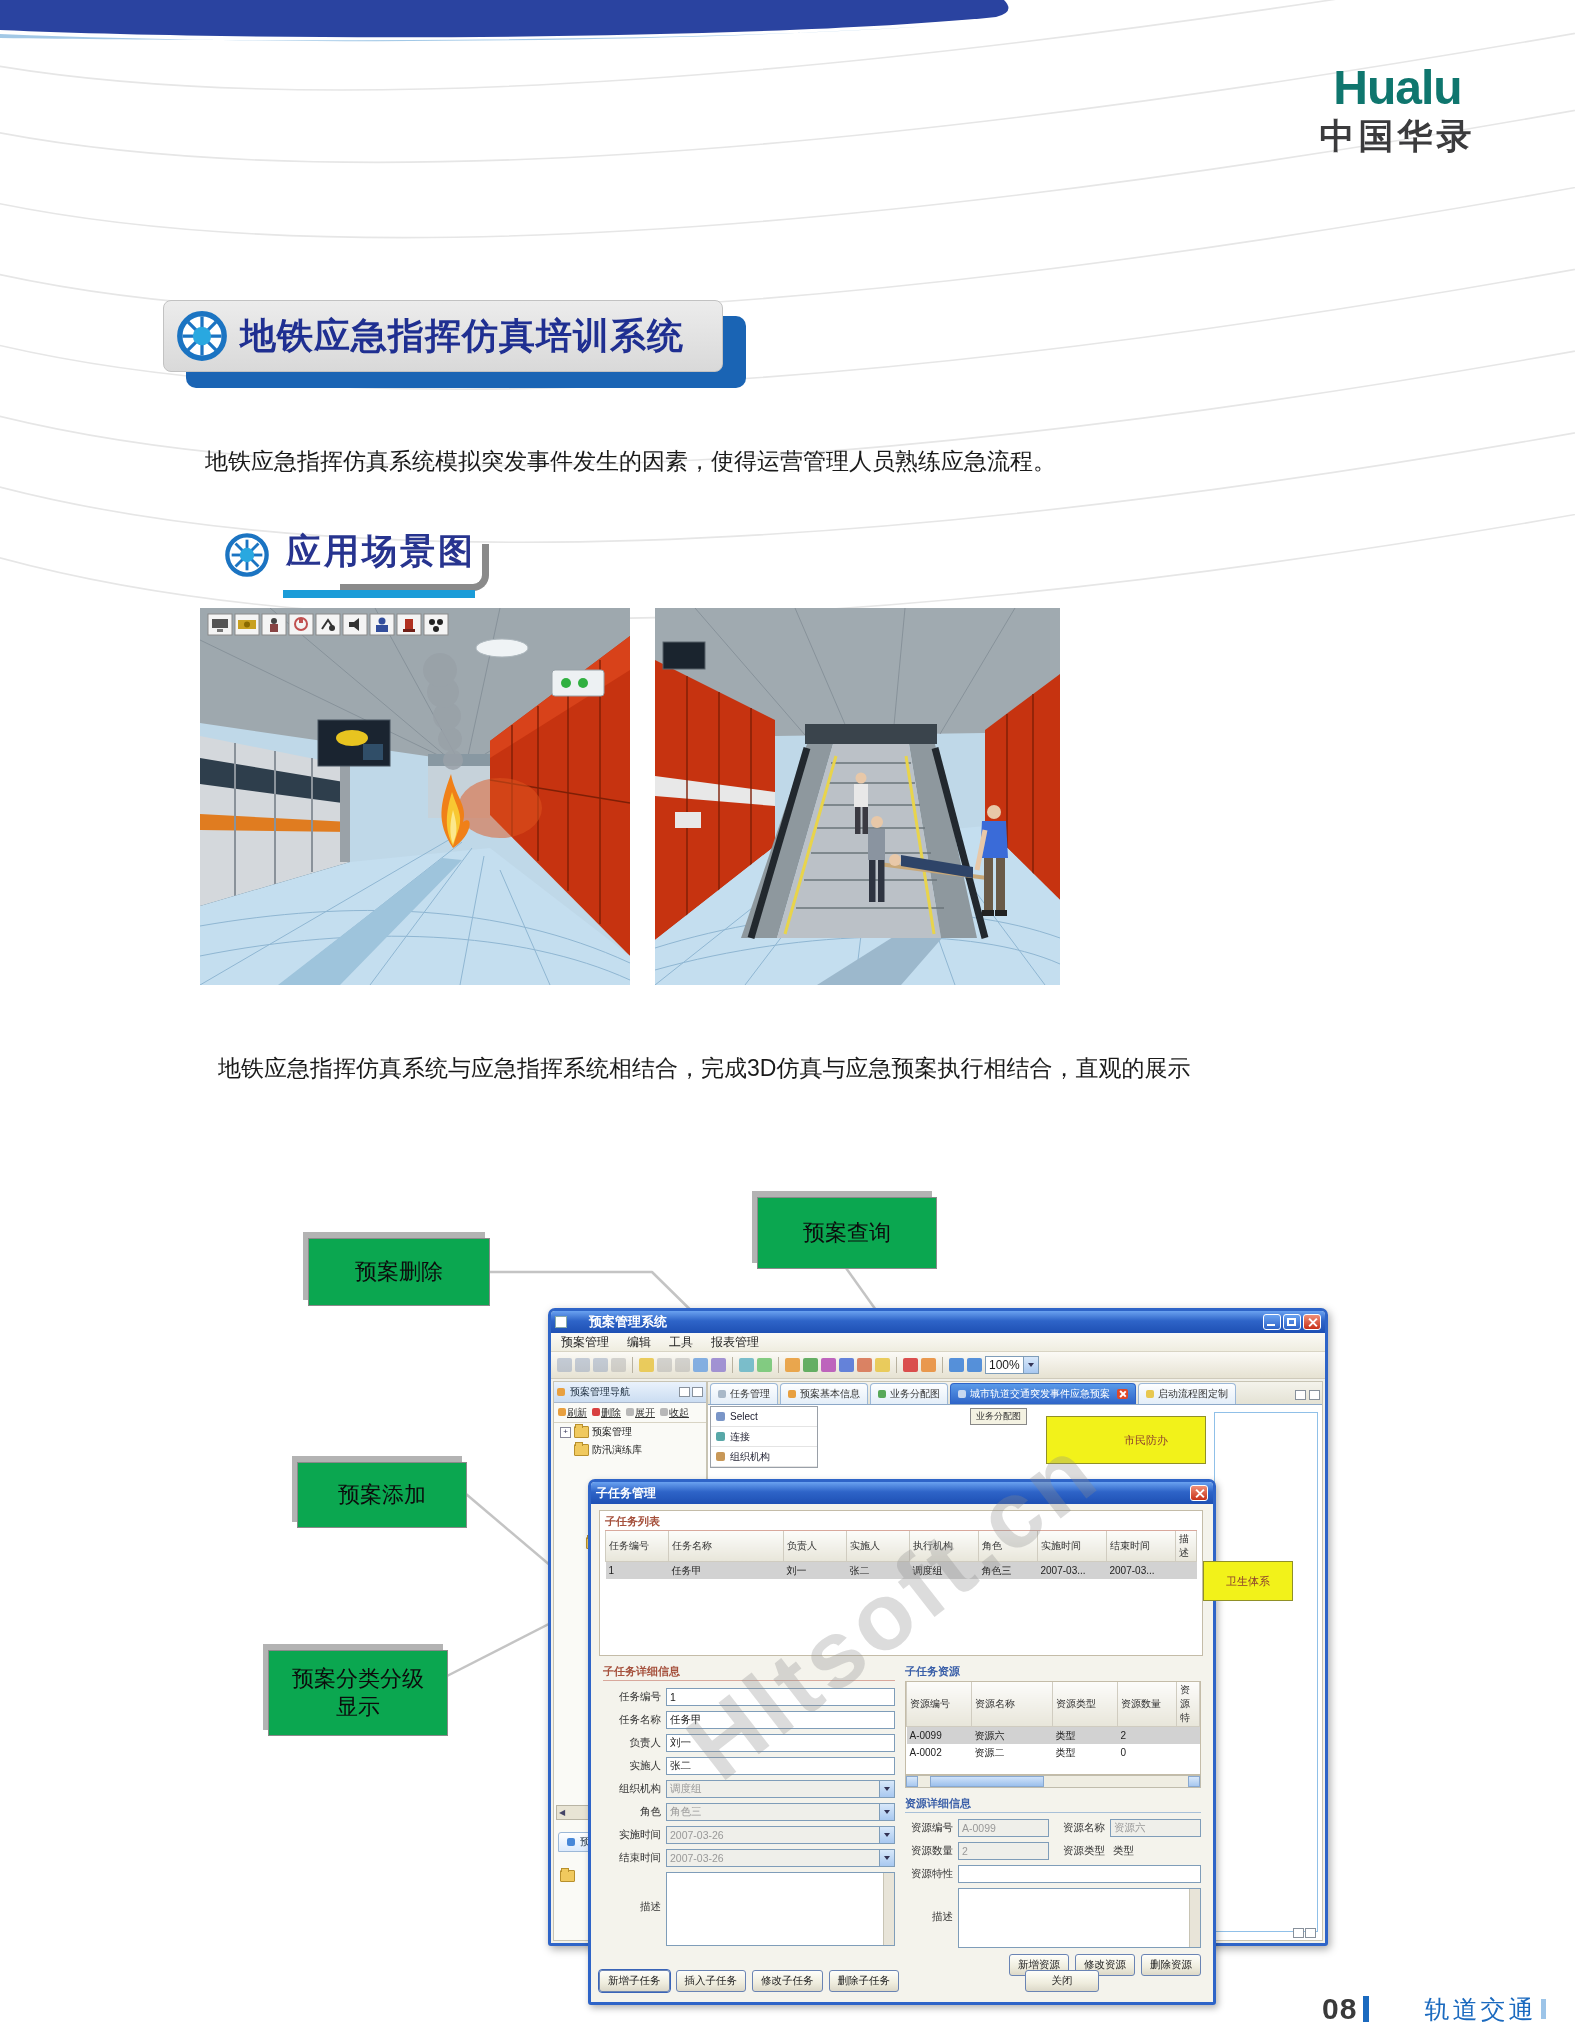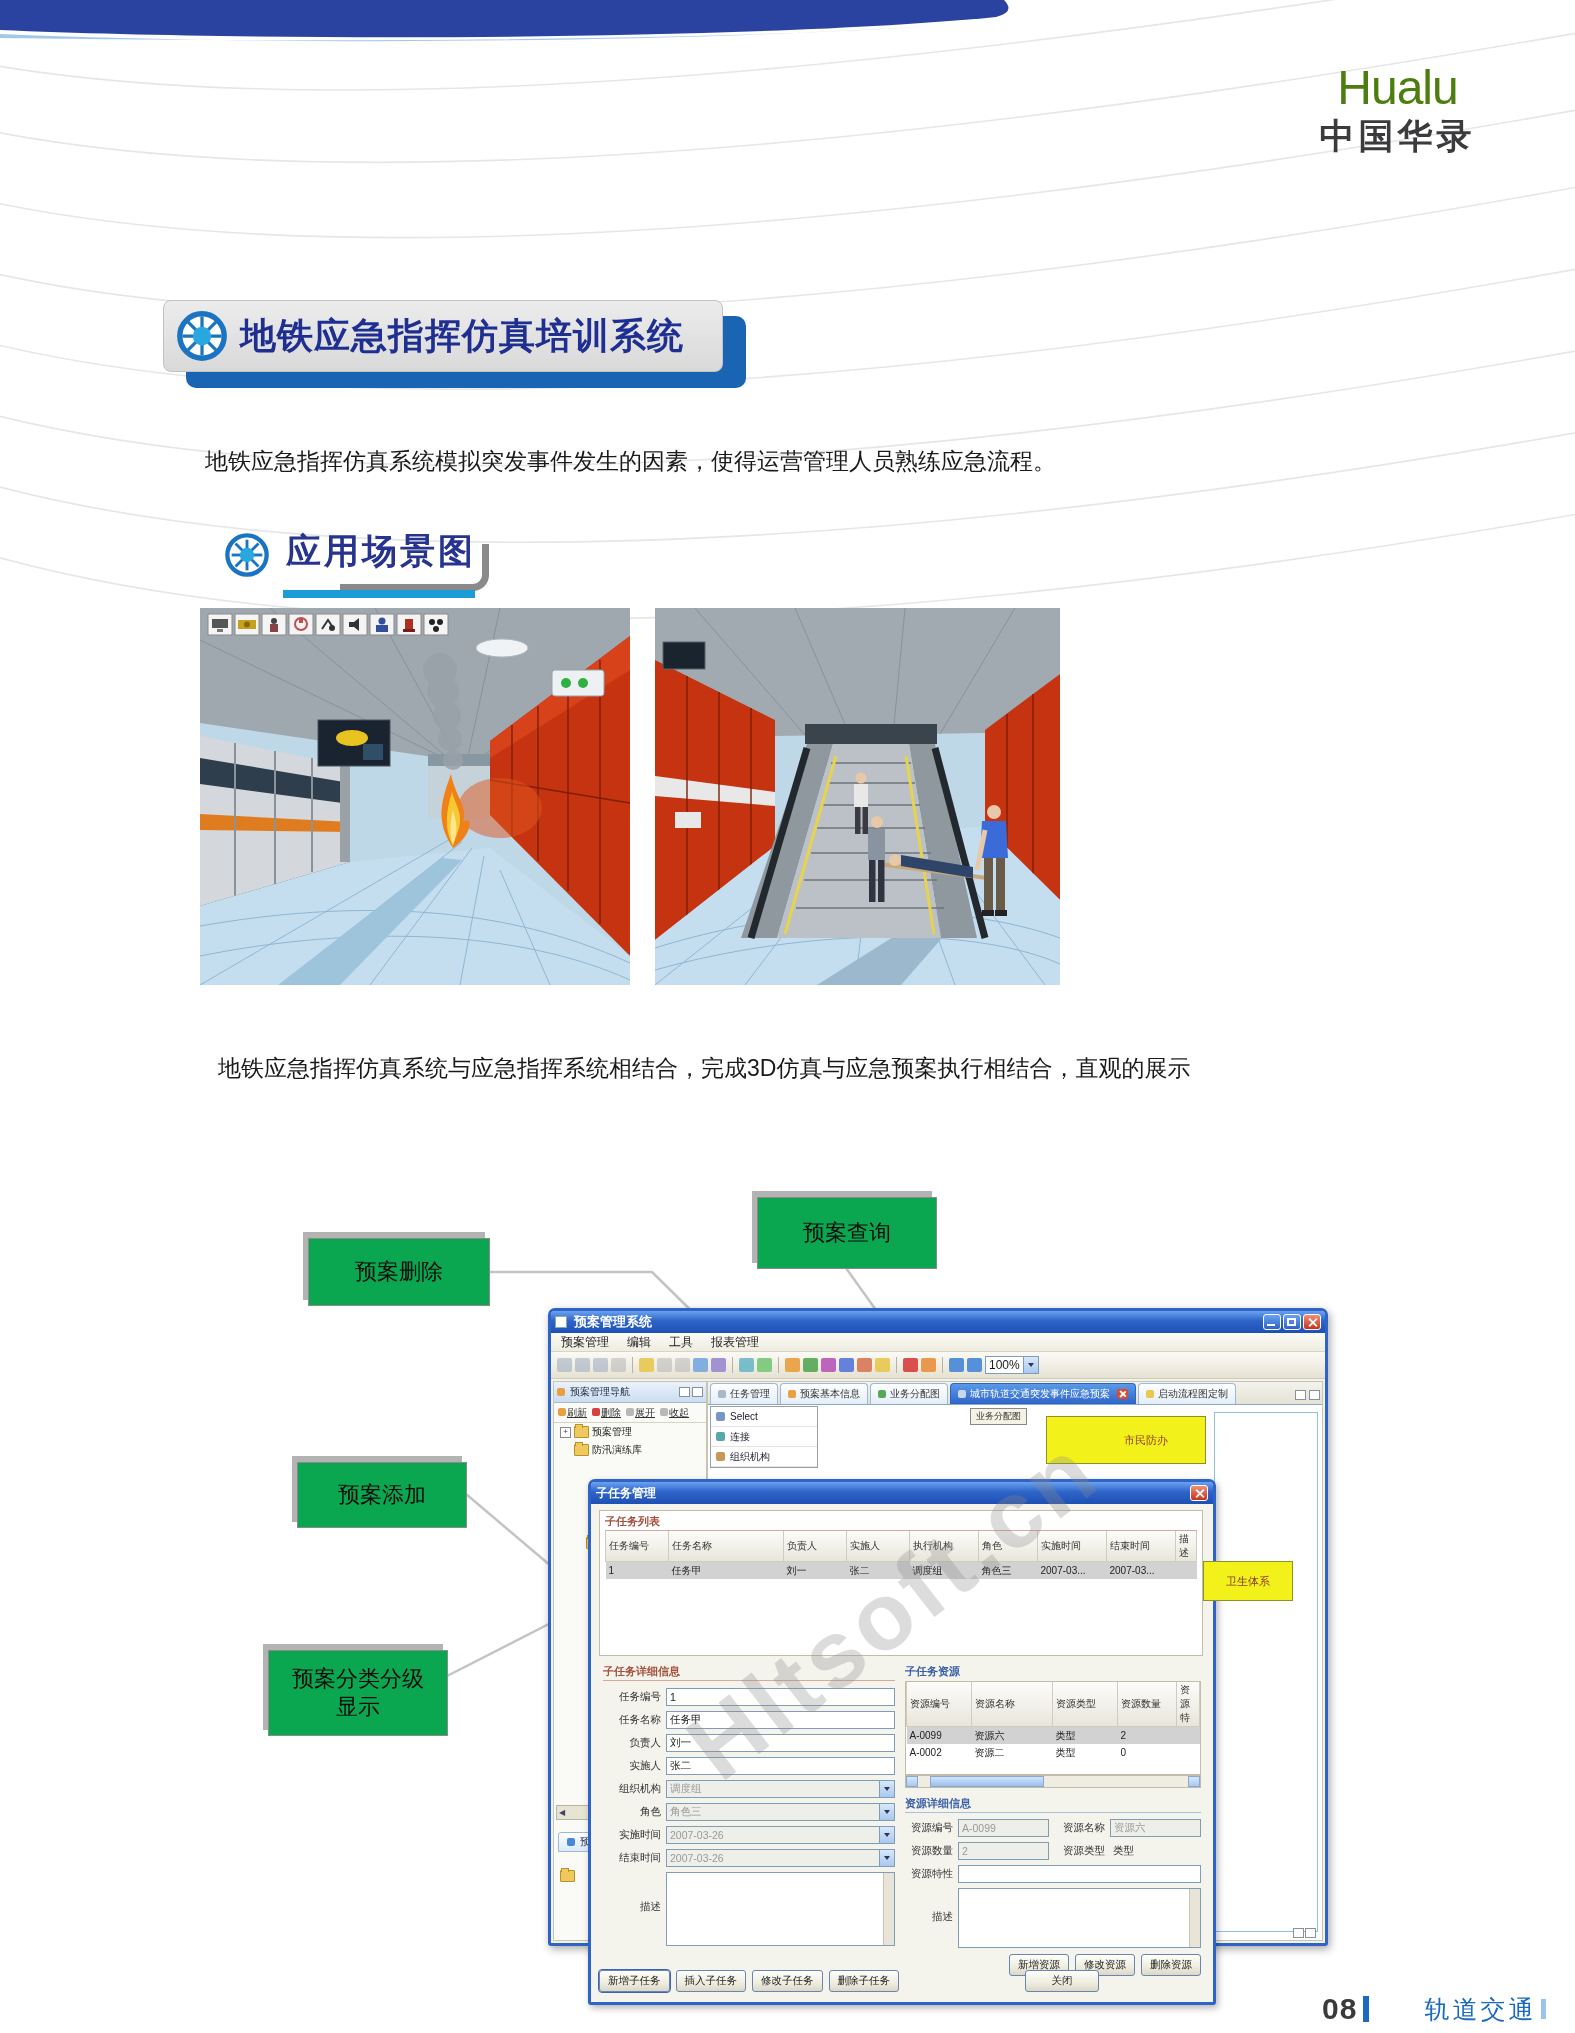--- a/index.html
+++ b/index.html
@@ -7,21 +7,21 @@
         font-family:"Liberation Sans","DejaVu Sans",sans-serif;color:#1a1a1a;}
   .abs{position:absolute;}
   svg{display:block;}
 
   
   .deco{position:absolute;left:0;top:0;width:1575px;height:760px;pointer-events:none;}
   .swoosh{position:absolute;left:0;top:0;width:1020px;height:44px;pointer-events:none;}
 
   
   .logo{position:absolute;left:1300px;top:62px;width:195px;text-align:center;}
-  .logo-en{display:block;font-size:48px;font-weight:normal;letter-spacing:-1px;color:#4d7c0f;line-height:52px;}
+  .logo-en{display:block;font-size:48px;font-weight:bold;letter-spacing:-1px;color:#0f766e;line-height:52px;}
   .logo-cn{display:block;font-size:35px;font-weight:bold;letter-spacing:4px;color:#3B3B3D;line-height:44px;}
 
   
   .banner-shadow{position:absolute;left:186px;top:316px;width:560px;height:72px;background:#1A64B4;border-radius:10px;}
   .banner{position:absolute;left:163px;top:300px;width:560px;height:72px;border-radius:8px;
           background:linear-gradient(#ececec,#d9d9d9);border:1px solid #c2c2c2;
           display:flex;align-items:center;gap:12px;padding-left:12px;box-sizing:border-box;}
   .banner h1{margin:0;font-size:36px;font-weight:bold;color:#1F2F91;letter-spacing:1px;white-space:nowrap;}
 
   
@@ -44,21 +44,21 @@
   
   .callout{position:absolute;background:#0BA750;border:1px solid #8a8a8a;
            box-shadow:-5px -6px 0 #b3b3b3;display:flex;flex-direction:column;
            align-items:center;justify-content:center;font-size:22px;color:#0c0c0c;line-height:28px;z-index:6;}
   .connectors{position:absolute;left:0;top:0;width:1575px;height:2033px;pointer-events:none;z-index:1;}
 
   
   .xp-window{position:absolute;left:548px;top:1308px;width:774px;height:632px;z-index:2;
              border:3px solid #2E64C8;border-radius:7px 7px 3px 3px;background:#ECE9D8;
              box-shadow:2px 3px 8px rgba(0,0,0,.35);font-size:11px;}
-  .xp-title{height:22px;display:flex;align-items:center;gap:7px;padding:0 4px;
+  .xp-title{height:22px;display:flex;align-items:center;gap:22px;padding:0 4px;
             background:linear-gradient(180deg,#6AA2F0,#2E64C8 45%,#1E50B4);
             border-radius:4px 4px 0 0;color:#fff;font-weight:bold;font-size:13px;}
   .xp-doc-ico{width:12px;height:12px;background:#fff;border:1px solid #8aa;box-sizing:border-box;}
   .xp-btns{margin-left:auto;display:flex;gap:2px;}
   .xpb{width:18px;height:16px;border-radius:3px;border:1px solid #fff;box-sizing:border-box;position:relative;
        background:linear-gradient(#6AA2F0,#2E64C8);}
   .xpb.close{background:linear-gradient(#F09078,#C83018);}
   .xpb.minb::after{content:"";position:absolute;left:3px;bottom:3px;width:8px;height:2px;background:#fff;}
   .xpb.maxb::after{content:"";position:absolute;left:3px;top:3px;width:9px;height:8px;border:2px solid #fff;box-sizing:border-box;}
   .xpb.close::before,.xpb.close::after{content:"";position:absolute;left:8px;top:2px;width:2px;height:11px;background:#fff;}

